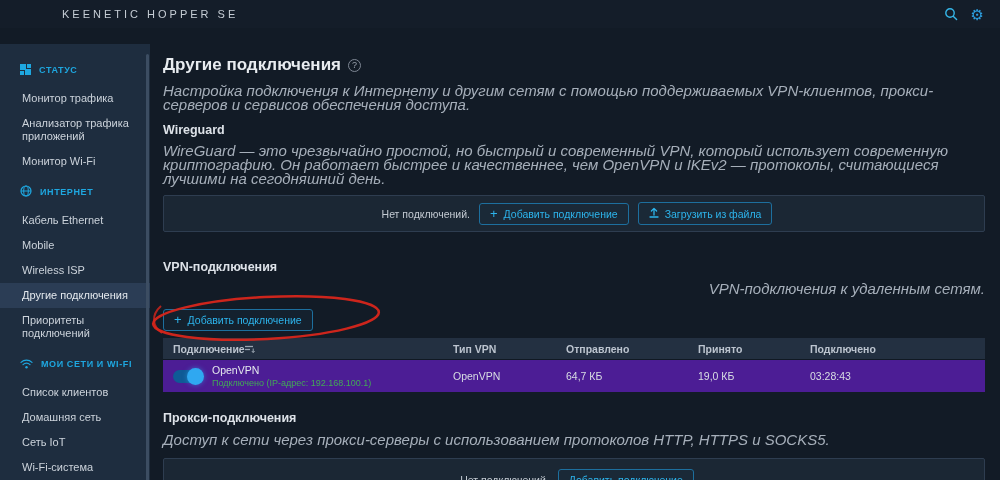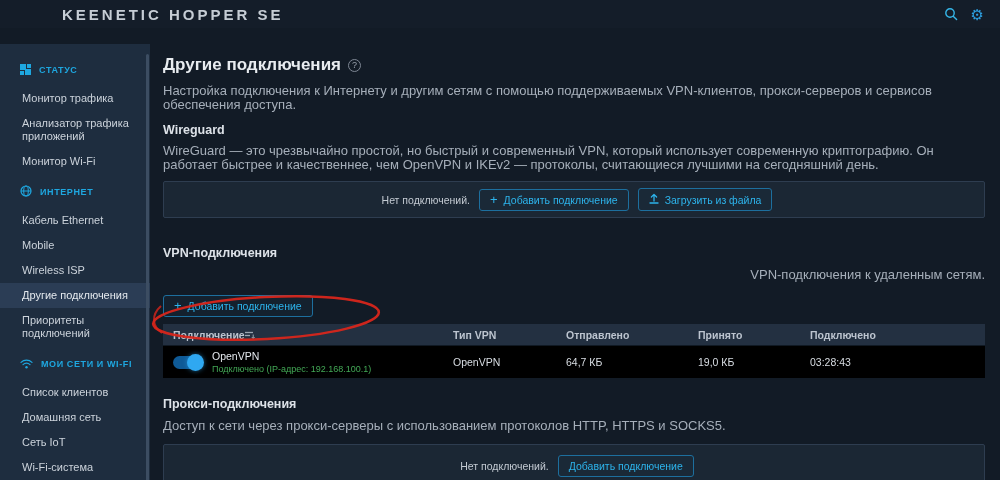--- a/index.html
+++ b/index.html
@@ -3,21 +3,21 @@
 <meta charset="utf-8">
 <style>
   * { margin:0; padding:0; box-sizing:border-box; }
   html,body { width:1000px; height:480px; overflow:hidden; background:#121b26;
     font-family:"Liberation Sans","DejaVu Sans",sans-serif; }
   .app { position:relative; width:1000px; height:480px; }
 
   
   .topbar { position:absolute; top:0; left:0; width:1000px; height:28px;
     background:#141d29; display:flex; align-items:center; padding:0 16px 0 22px; z-index:6; }
-  .logo { color:#c6cdd5; font-size:15px; font-weight:700; letter-spacing:3px;padding-left:40px; }
+  .logo { color:#c6cdd5; font-size:11px; font-weight:400; letter-spacing:3px;padding-left:40px; }
   .topbar-icons { margin-left:auto; display:flex; align-items:center; gap:13px; }
   .icon-btn { cursor:pointer; display:flex; align-items:center; }
   .gear-glyph { color:#2d9fe0; font-size:15px; line-height:1; }
 
   
   .sidebar { position:absolute; top:44px; left:0; width:150px; height:452px;
     background:#1e2d3f; padding-top:8px; z-index:5; }
   .sb-section { display:flex; align-items:center; gap:8px; padding:9px 8px 7px 20px; }
   .sb-section svg { flex:0 0 auto; }
   .sb-section-label { color:#1ea7e0; font-size:9px; font-weight:700; letter-spacing:.6px; }
@@ -26,21 +26,21 @@
   .sb-scrollbar { position:absolute; top:10px; right:1px; width:3px; height:434px;
     background:#3c4d62; border-radius:2px; }
 
   
   .content { position:absolute; top:28px; left:150px; width:850px; height:452px;
     padding:27px 15px 0 13px; overflow:hidden; }
   h1.page-title { color:#e8ecf0; font-size:17px; font-weight:700; display:inline; }
   .title-row { display:flex; align-items:center; gap:7px; }
   .help-badge { width:13px; height:13px; border:1px solid #7e8794; border-radius:50%;
     color:#9aa3ae; font-size:9px; display:flex; align-items:center; justify-content:center; cursor:pointer; }
-  p.muted { color:#a6afba; font-size:13px; line-height:14px; }
+  p.muted { color:#a6afba; font-size:15px; line-height:14px;font-style:italic; }
   .page-desc { margin-top:9px; }
   h2.sect { color:#dde2e8; font-size:12.5px; font-weight:700; }
   .wg-title { margin-top:11px; }
   .wg-desc { margin-top:7px; max-width:828px; }
 
   .panel { margin-top:9px; border:1px solid #2e3d50; background:#1b2734; border-radius:2px;
     display:flex; align-items:center; justify-content:center; gap:9px; height:37px;padding-left:6px; }
   .panel.tall { height:44px; margin-top:11px; }
   .empty-text { color:#c3cad2; font-size:10.5px; }
 
@@ -52,21 +52,21 @@
 
   .vpn-title { margin-top:28px; }
   .vpn-desc { margin-top:8px;text-align:right; }
 
   
   .table { margin-top:7px; width:822px; }
   .thead, .trow { display:grid; grid-template-columns:280px 113px 132px 112px 1fr; align-items:center; }
   .thead { background:#233041; height:21px; }
   .thead .th { color:#bcc4cf; font-size:10.5px; font-weight:700; padding-left:10px;
     display:flex; align-items:center; }
-  .trow { background:#000000; height:33px; border-top:1px solid #101923; }
+  .trow { background:#4c1d95; height:33px; border-top:1px solid #101923; }
   .td { color:#d8dde3; font-size:10.5px; padding-left:10px; }
   .td-name { display:flex; align-items:center; gap:10px; }
   .toggle { position:relative; width:29px; height:13px; border-radius:7px; background:#0f5a96;
     flex:0 0 auto; cursor:pointer; }
   .toggle .knob { position:absolute; right:-2px; top:-2px; width:17px; height:17px;
     border-radius:50%; background:#2fa8f1; box-shadow:0 0 5px rgba(47,168,241,.55); }
   .name-block { display:flex; flex-direction:column; gap:2px; }
   .conn-name { color:#e4e8ed; font-size:10.5px; }
   .conn-status { color:#43a956; font-size:9px; }
 

